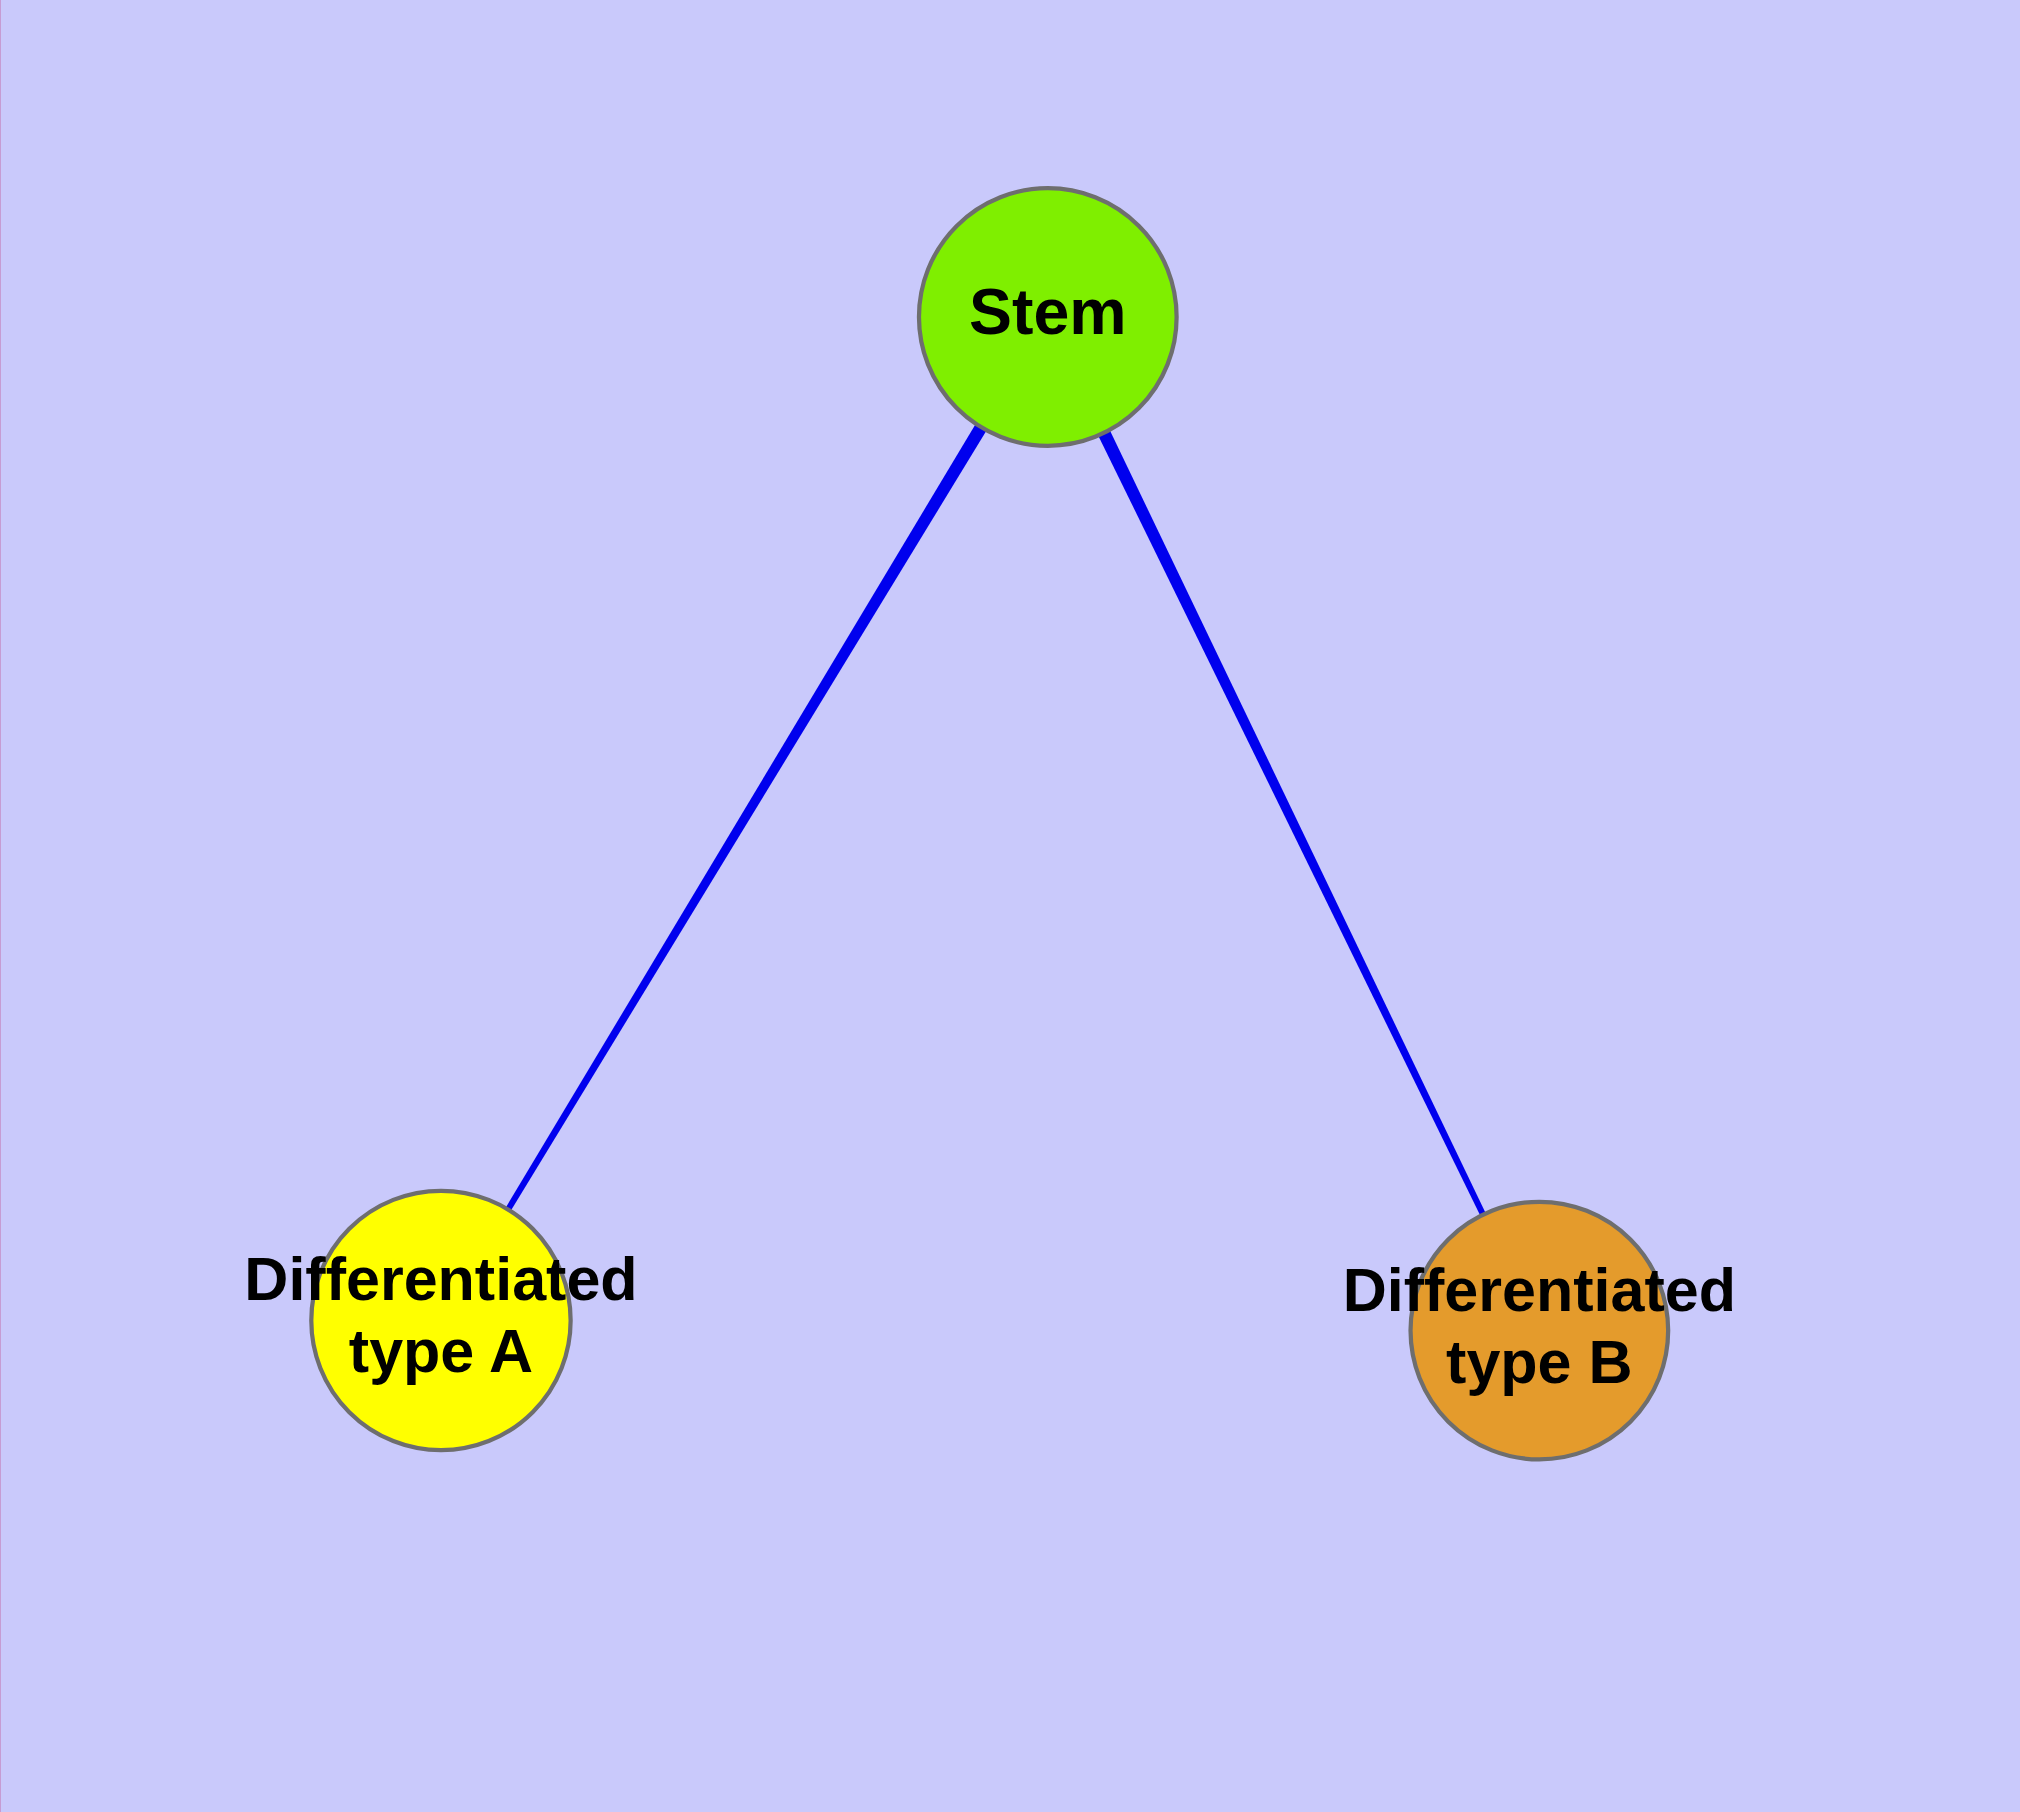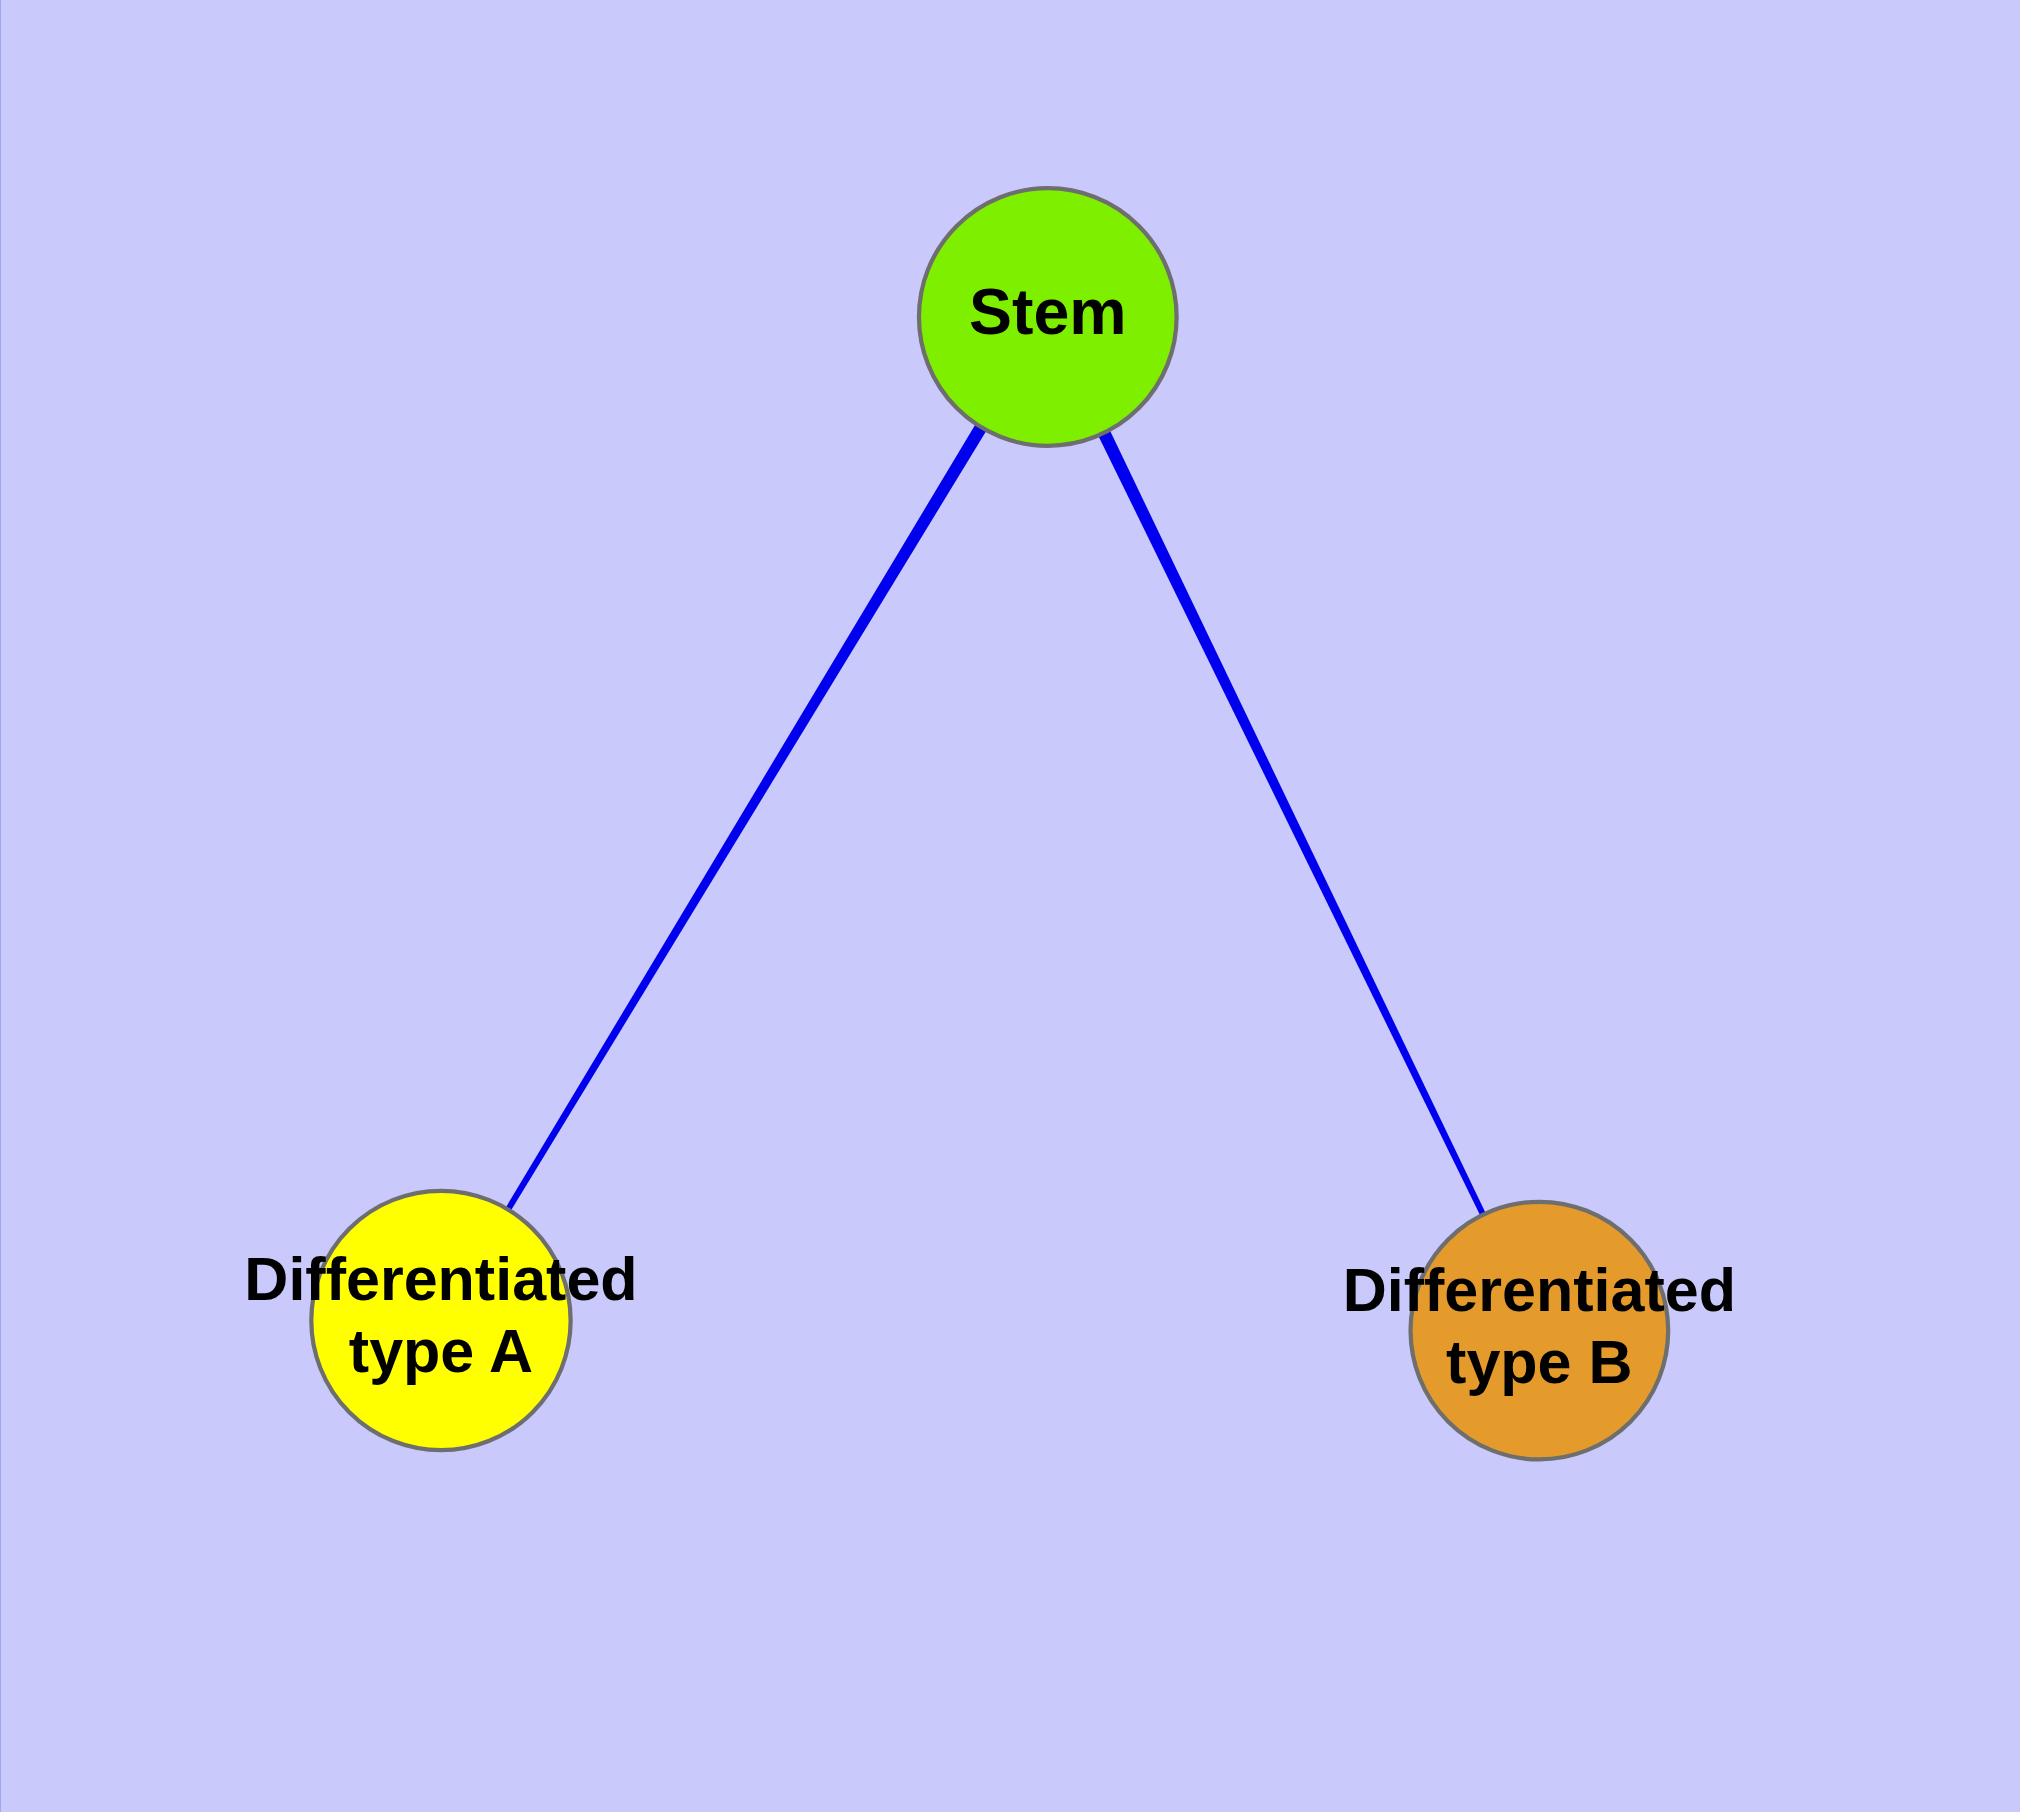--- a/index.html
+++ b/index.html
@@ -10,21 +10,21 @@
   body {
     width: 2021px;
     height: 1812px;
     overflow: hidden;
     font-family: "Liberation Sans", sans-serif;
   }
   #graph-canvas {
     position: relative;
     width: 1992px;
     height: 1812px;
-    background: #1d4ed8;
+    background: #be185d;
   }
   #graph-svg {
     position: absolute;
     top: 0;
     left: 0;
     width: 2021px;
     height: 1812px;
     display: block;
   }
   .node-label {

